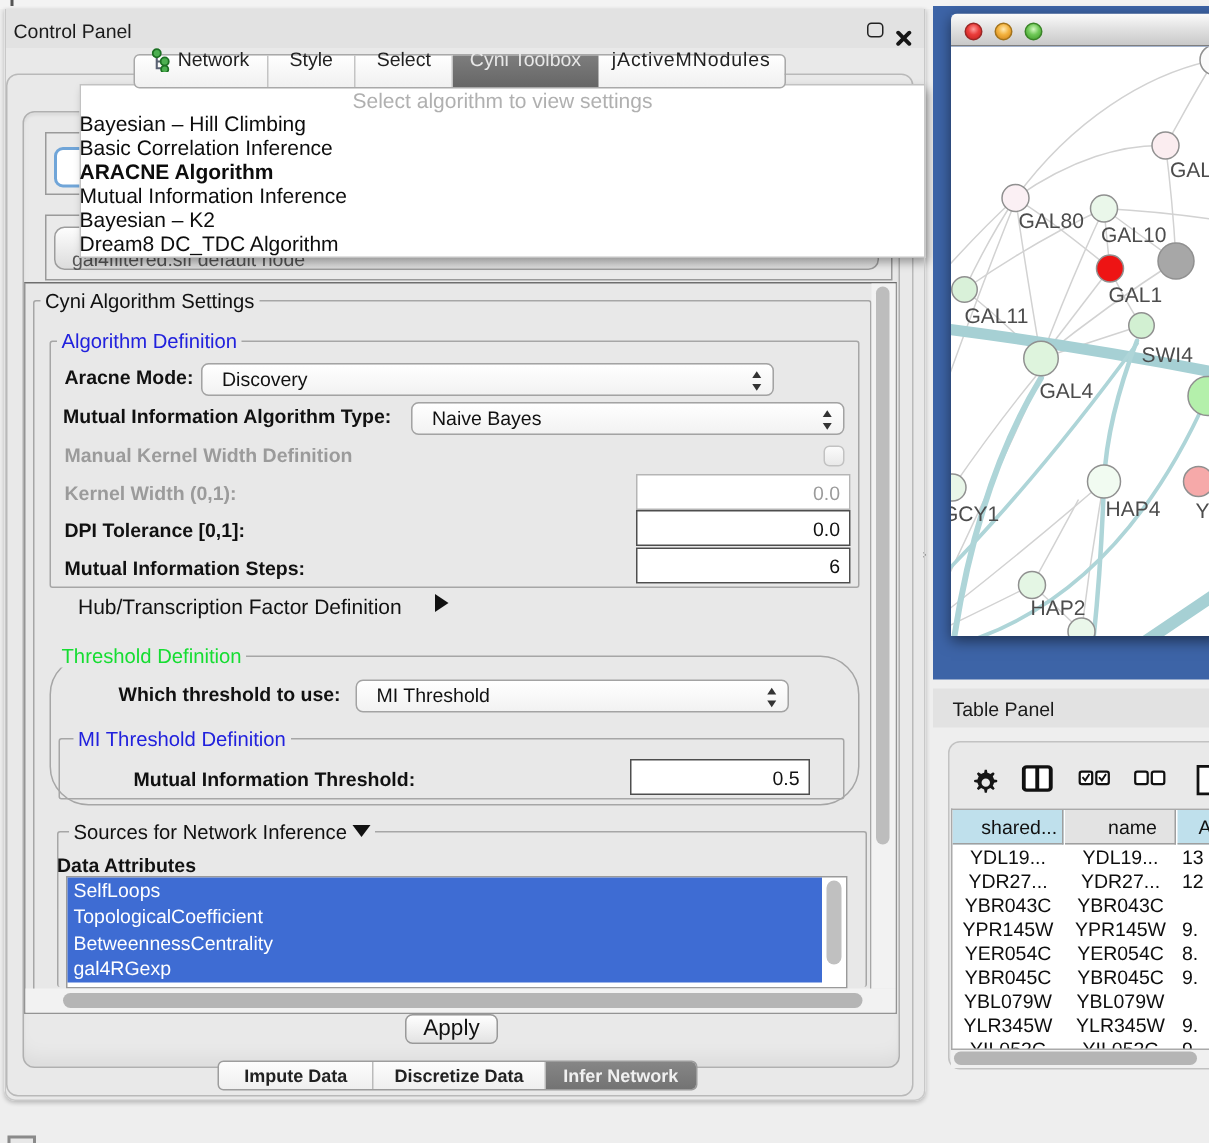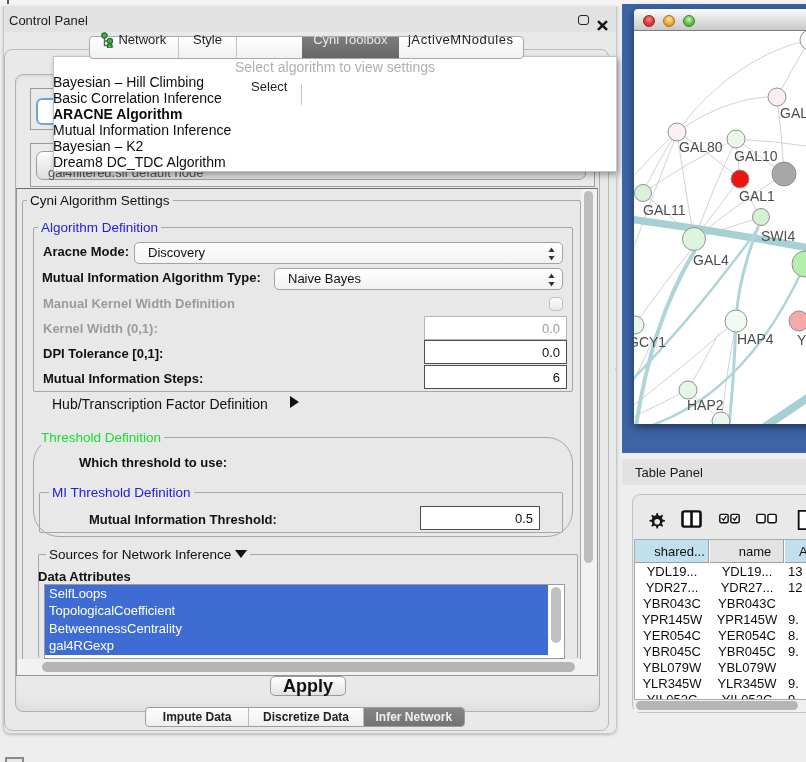--- a/index.html
+++ b/index.html
@@ -64,22 +64,22 @@
 #chkbox { position:absolute; width:14px; height:14px; border:1px solid #c2c2c2; border-radius:4px;
   background:linear-gradient(#fbfbfb,#e9e9e9); }
 
 
 #attrlist { position:absolute; background:#fff; border:1px solid #9a9a9a; }
 #attrblue { position:absolute; background:#3e6cd3; color:#fff; font-size:13px; }
 #attrblue div { height:17.4px; padding-left:4px; line-height:17px; }
 #attrscroll { position:absolute; width:10px; background:#c0c0c0; border-radius:5px; }
 
 
-#applybtn { left:265px; top:626px; width:76px; height:20px; background:linear-gradient(#ffffff,#e3e3e3);
-  border:1px solid #999; border-radius:5px; text-align:center; font-size:18px; font-weight:bold; color:#111; line-height:18px; }
+#applybtn { left:265px; top:626px; width:62px; height:20px; background:linear-gradient(#ffffff,#e3e3e3);
+  border:1px solid #999; border-radius:5px; text-align:center; font-size:15px; font-weight:normal; color:#111; line-height:18px; }
 
 
 #bottabs { left:142px; top:701px; width:320px; height:20px; display:flex; font-size:12px; font-weight:bold; white-space:nowrap;
   color:#222; background:linear-gradient(#fdfdfd,#efefef); border:1px solid #9d9d9d; border-radius:4px; }
 #bottabs .seg { display:flex; align-items:center; justify-content:center; height:100%; border-right:1px solid #bbb; }
 #bottabs .sel { background:linear-gradient(#868686,#737373); color:#f0f0f0; font-weight:bold; border-right:none; border-radius:0 3px 3px 0; }
 
 
 #dropdown { left:17px; top:56px; width:564px; height:116px; background:#fff; border:1px solid #c2c2c2;
   box-shadow:2px 3px 6px rgba(0,0,0,0.35); font-size:14px; color:#0d0d0d;margin-left:36px; }
@@ -124,21 +124,21 @@
   <div class="abs" id="tabbar">
     <div class="seg" style="width:89px;">
       <svg width="13" height="16" viewBox="0 0 13 16" style="margin-right:4px;">
         <path d="M3.5 5 L3.5 13.5 L7 13.5 M3.5 9 L7 9" stroke="#5a6273" stroke-width="1.4" fill="none"></path>
         <circle cx="3.5" cy="3.5" r="2.7" fill="#4caf50" stroke="#1c7023" stroke-width="1.2"></circle>
         <circle cx="8.8" cy="9" r="2.7" fill="#4caf50" stroke="#1c7023" stroke-width="1.2"></circle>
         <circle cx="8.8" cy="14.2" r="2.4" fill="#4caf50" stroke="#1c7023" stroke-width="1.2"></circle>
       </svg>
       Network</div>
     <div class="seg" style="width:59px;">Style</div>
-    <div class="seg" style="width:65px;margin-top:47px;">Select</div>
+    <div class="seg" style="width:65px;">Select</div>
     <div class="seg sel" style="width:97px;">Cyni Toolbox</div>
     <div class="seg" style="width:125px;letter-spacing:0.6px;">jActiveMNodules</div>
   </div>
 
   <div class="abs" id="tabpanel">
     <div class="abs" id="mainpanel"></div>
     <div class="bx" style="left:25px;top:38px;width:565px;height:42px;"></div>
     <div id="focuscombo" style="left:31px;top:48px;width:552px;height:27px;"></div>
     <div class="bx" style="left:25px;top:93px;width:565px;height:44px;"></div>
     <div id="ghostcombo" style="left:31px;top:101px;width:550px;height:29px;">
@@ -156,21 +156,21 @@
       <div class="abs" id="sp-content" style="left:0;top:0;width:564px;height:470px;overflow:hidden;">
 
         <div class="grp" style="left:5px;top:11px;width:559px;height:600px;">
           <div class="gtitle" style="left:4px;">Cyni Algorithm Settings</div>
         </div>
 
         <div class="grp" style="left:16px;top:38px;width:540px;height:165px;">
           <div class="gtitle blue" style="left:4px;">Algorithm Definition</div>
         </div>
         <div class="lbl" style="left:26px;top:55px;">Aracne Mode:</div>
-        <div class="combo" style="left:117px;top:53px;width:429px;">Discovery
+        <div class="combo" style="left:117px;top:53px;width:382px;">Discovery
           <svg class="arr" viewBox="0 0 9 18">
               <path d="M1.5 7 L4.5 2.5 L7.5 7 Z" fill="#333"></path>
               <path d="M1.5 11 L4.5 15.5 L7.5 11 Z" fill="#333"></path>
             </svg>
         </div>
         <div class="lbl" style="left:25px;top:81px;">Mutual Information Algorithm Type:</div>
         <div class="combo" style="left:257px;top:79px;width:289px;">Naive Bayes
           <svg class="arr" viewBox="0 0 9 18">
               <path d="M1.5 7 L4.5 2.5 L7.5 7 Z" fill="#333"></path>
               <path d="M1.5 11 L4.5 15.5 L7.5 11 Z" fill="#333"></path>
@@ -185,20 +185,26 @@
         <div class="lbl" style="left:26px;top:182px;">Mutual Information Steps:</div>
         <div class="tfield en" style="left:407px;top:176px;width:143px;">6</div>
 
         <div class="abs" style="left:35px;top:207px;font-size:14px;color:#111;">Hub/Transcription Factor Definition</div>
         <div class="abs" style="left:273px;top:207px;width:0;height:0;border-left:9px solid #111;border-top:6px solid transparent;border-bottom:6px solid transparent;"></div>
 
         <div class="grp" style="left:16px;top:248px;width:540px;height:100px;border-radius:26px;">
           <div class="gtitle green" style="left:4px;">Threshold Definition</div>
         </div>
         <div class="lbl" style="left:62px;top:266px;">Which threshold to use:</div>
+        <div class="combo" style="left:220px;top:264px;width:289px;">MI Threshold
+          <svg class="arr" viewBox="0 0 9 18">
+              <path d="M1.5 7 L4.5 2.5 L7.5 7 Z" fill="#333"></path>
+              <path d="M1.5 11 L4.5 15.5 L7.5 11 Z" fill="#333"></path>
+            </svg>
+        </div>
         <div class="grp" style="left:22px;top:303px;width:524px;height:41px;">
           <div class="gtitle blue" style="left:9px;">MI Threshold Definition</div>
         </div>
         <div class="lbl" style="left:43px;top:323px;margin-left:29px;">Mutual Information Threshold:</div>
         <div class="tfield en" style="left:403px;top:317px;width:120px;">0.5</div>
 
         <div class="grp" style="left:21px;top:365px;width:540px;height:104px;border-bottom:none;">
           <div class="gtitle" style="left:7px;">Sources for Network Inference <span style="display:inline-block;width:0;height:0;border-top:8px solid #111;border-left:6px solid transparent;border-right:6px solid transparent;vertical-align:1px;"></span></div>
         </div>
         <div class="lbl" style="left:21px;top:380px;">Data Attributes</div>

